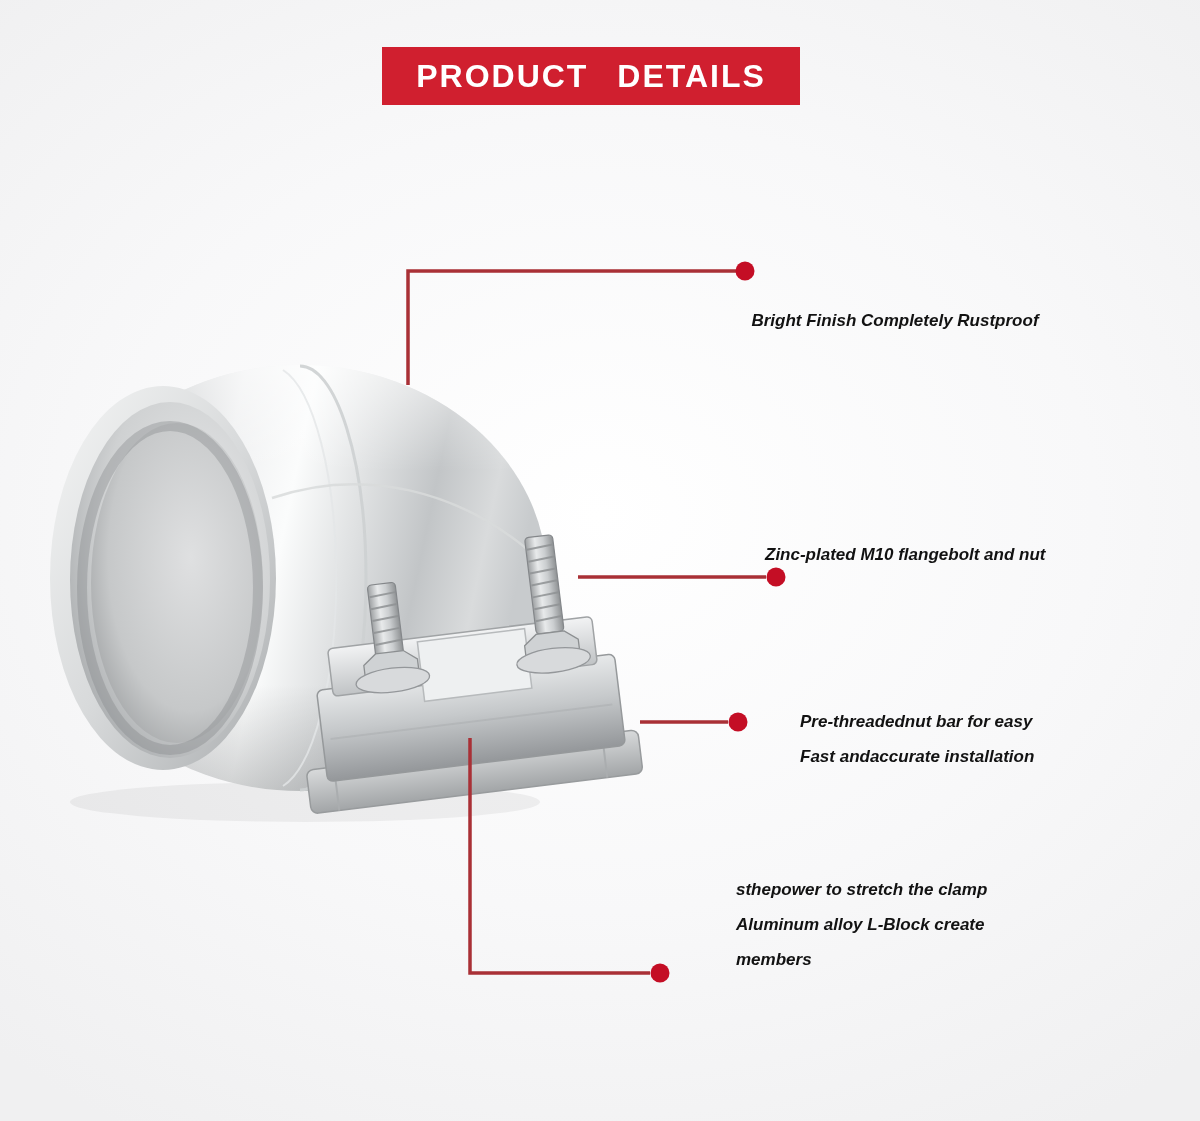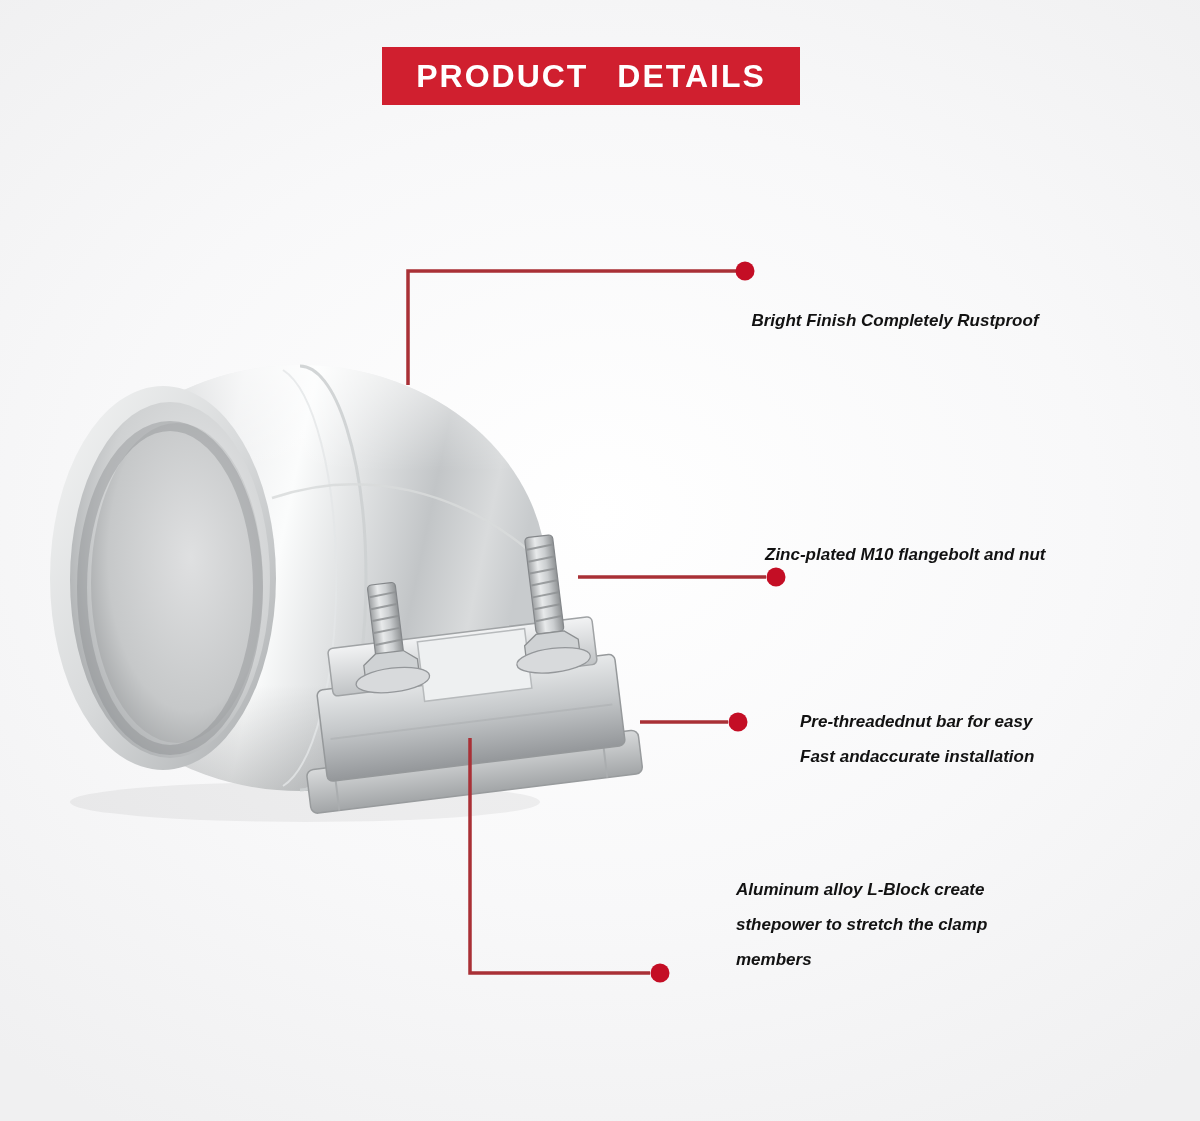--- a/index.html
+++ b/index.html
@@ -169,18 +169,18 @@
   <div class="callout c2">
     <div>Zinc-plated M10 flangebolt and nut</div>
   </div>
 
   <div class="callout c3">
     <div>Pre-threadednut bar for easy</div>
     <div>Fast andaccurate installation</div>
   </div>
 
   <div class="callout c4">
+    <div>sthepower to stretch the clamp</div>
     <div>Aluminum alloy L-Block create</div>
-    <div>sthepower to stretch the clamp</div>
     <div>members</div>
   </div>
 
 </div>
 
 </body></html>

